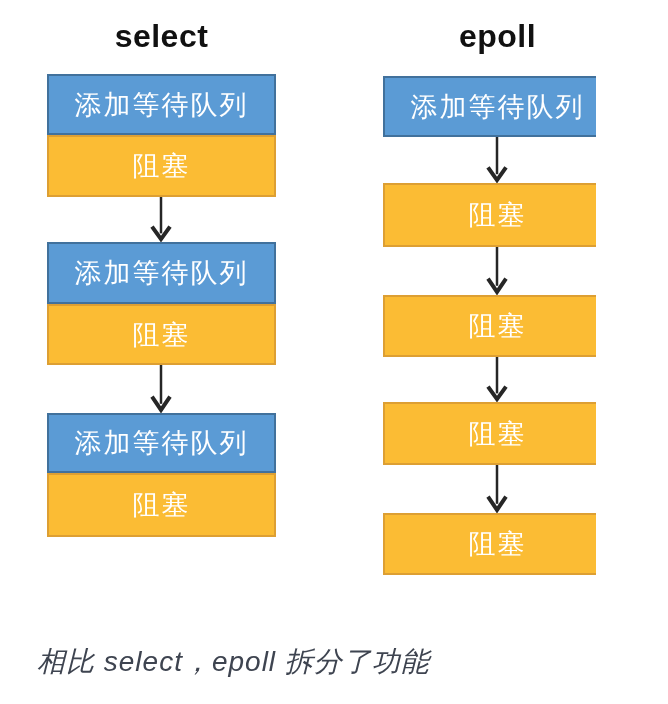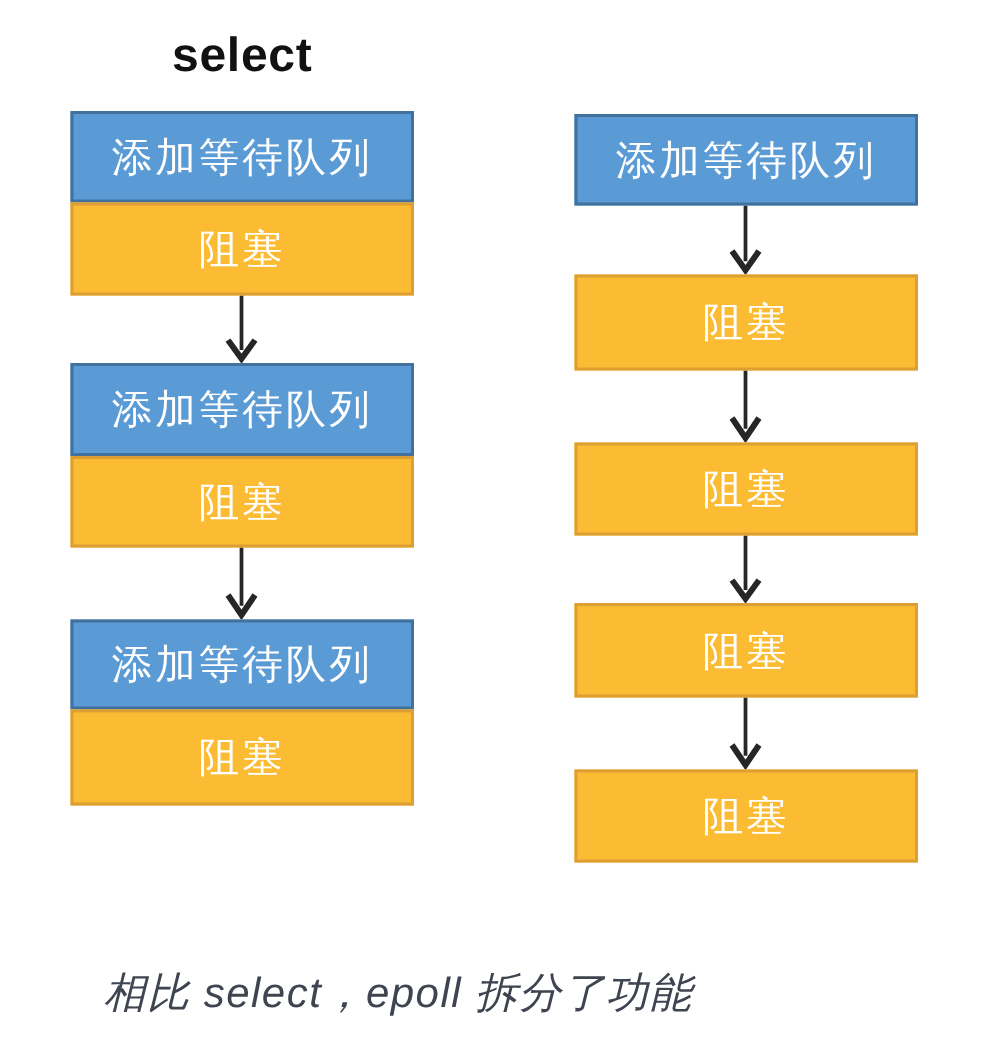--- a/index.html
+++ b/index.html
@@ -7,21 +7,20 @@
     padding: 0;
     background: #ffffff;
   }
   .canvas {
     position: relative;
     width: 596px;
     height: 704px;
     background: var(--background, #ffffff);
     font-family: "Liberation Sans", "DejaVu Sans", sans-serif;
     overflow: hidden;
-    padding-left: 24px;
   }
   .col-title {
     position: absolute;
     width: 229px;
     top: 18px;
     text-align: center;
     font-size: 32px;
     font-weight: 700;
     color: var(--title-text, #111111);
     letter-spacing: 0.5px;
@@ -66,29 +65,29 @@
 
   .caption {
     position: absolute;
     left: 37px;
     top: 643px;
     font-size: 28px;
     font-style: italic;
     color: var(--caption-text, #3E4450);
     letter-spacing: 1px;
     white-space: nowrap;
-    margin-left: 32px;
   }
 </style>
 </head>
 <body>
 
 <div class="canvas">
 
   <div class="col-title title-select">select</div>
+  <div class="col-title title-epoll">epoll</div>
 
   <div class="box blue col-left" style="top:74px;  height:61px;">添加等待队列</div>
   <div class="box yellow col-left" style="top:135px; height:62px;">阻塞</div>
 
   <div class="arrow" style="left:149px; top:197px; height:45px;">
     <svg viewBox="0 0 24 47" preserveAspectRatio="none">
         <line x1="12" y1="0" x2="12" y2="38"></line>
         <path d="M3 31 L12 44 L21 31"></path>
       </svg>
   </div>

